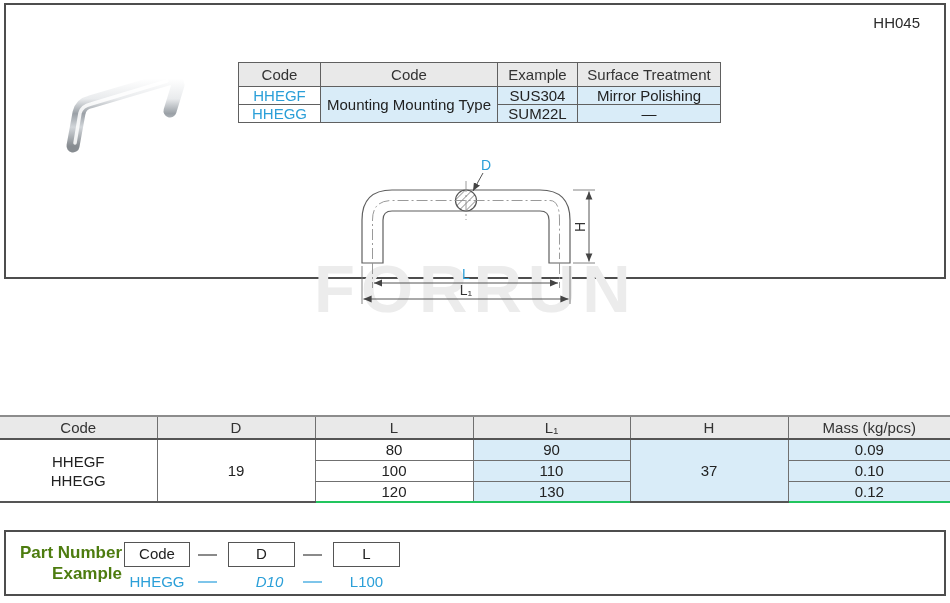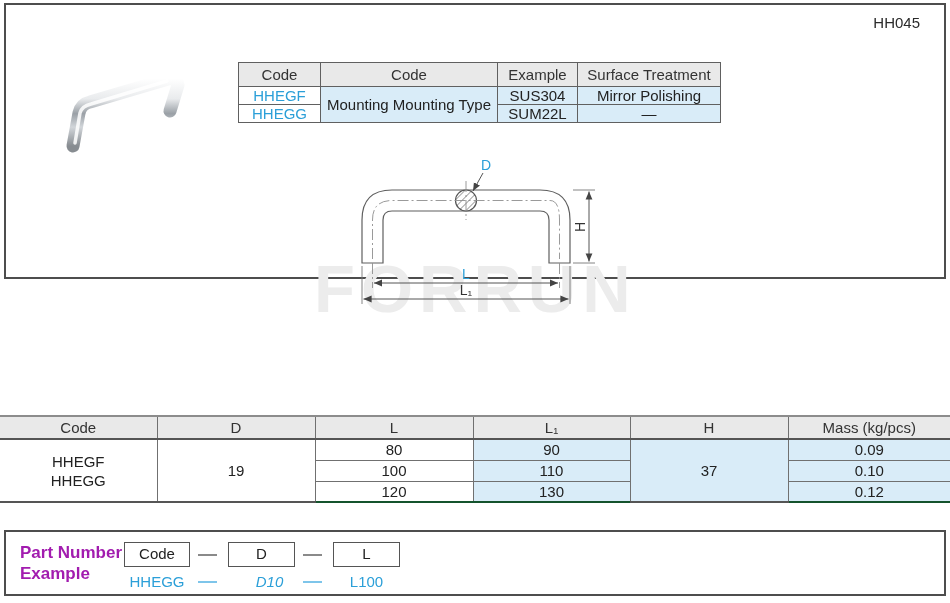--- a/index.html
+++ b/index.html
@@ -39,29 +39,29 @@
   
   .dim-wrap { position:absolute; left:0; top:415px; width:950px; }
   .dim-table { width:950px; border-collapse:collapse; table-layout:fixed; font-size:15px; }
   .dim-table th { background:#e9e9e9; font-weight:normal; height:23px; color:#333;
                   border:1px solid #707070; border-top:2px solid #8c8c8c;
                   border-bottom:2px solid #555; }
   .dim-table td { border:1px solid #707070; text-align:center; height:21px; color:#222; }
   .dim-table th { text-align:center; }
   .dim-table .no-l { border-left:none; }
   .dim-table .no-r { border-right:none; }
-  .dim-table tr:last-child td { border-bottom:2px solid #14532d; }
+  .dim-table tr:last-child td { border-bottom:2px solid #22c55e; }
   .dim-table td.span-bottom { border-bottom:2px solid #555; }
   .code-lines div { line-height:19px; }
 
   
   .pn-box { position:absolute; left:4px; top:530px; width:942px; height:66px;
             border:2px solid #4d4d4d; background:#fff; }
   .pn-title { position:absolute; left:14px; top:10px; font-size:17px; font-weight:bold;
-              color:#a21caf; line-height:21px; }
+              color:#4d7c0f; line-height:21px;text-align:right; }
   .pn-field { position:absolute; top:10px; height:25px; border:1.5px solid #555;
               font-size:15px; color:#222; text-align:center; line-height:22px; background:#fff; }
   .pn-field.f0 { left:118px; width:66px; }
   .pn-field.f1 { left:222px; width:67px; }
   .pn-field.f2 { left:327px; width:67px; }
   .pn-dash { position:absolute; height:2px; width:19px; background:#8a8a8a; top:22px; }
   .pn-dash.d0 { left:192px; } .pn-dash.d1 { left:297px; }
   .pn-val { position:absolute; top:41px; font-size:15px; color:#2b9fd8; text-align:center; }
   .pn-val.v0 { left:118px; width:66px; }
   .pn-val.v1 { left:230px; width:67px;font-style:italic; }

